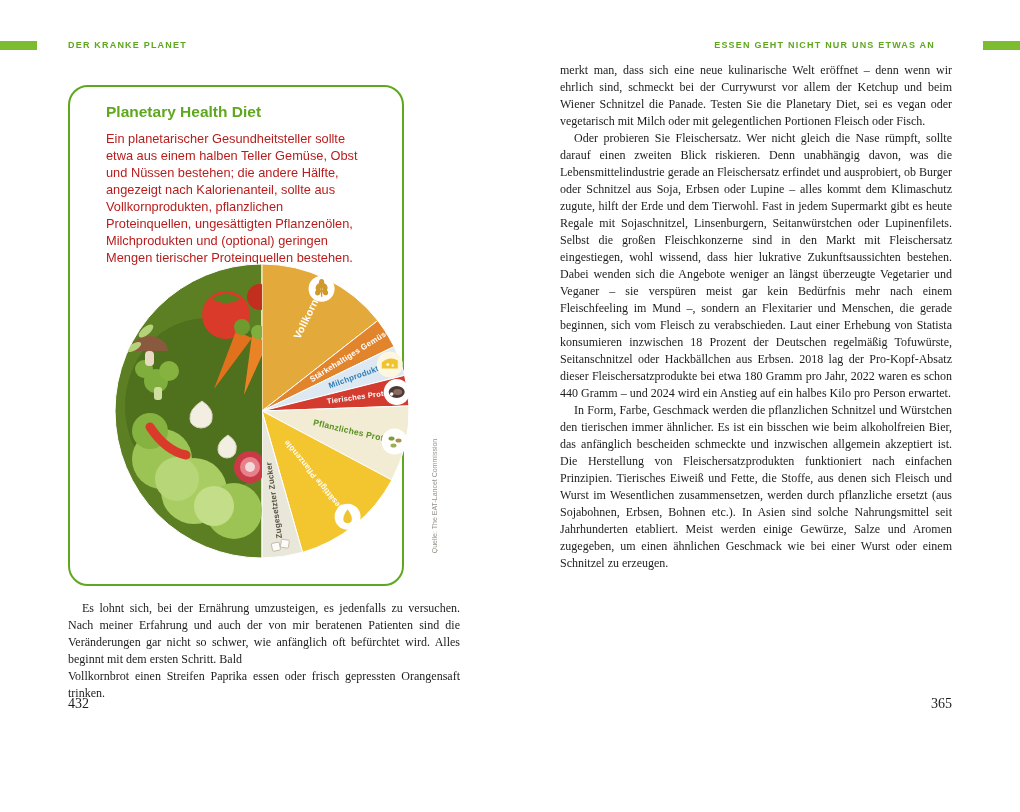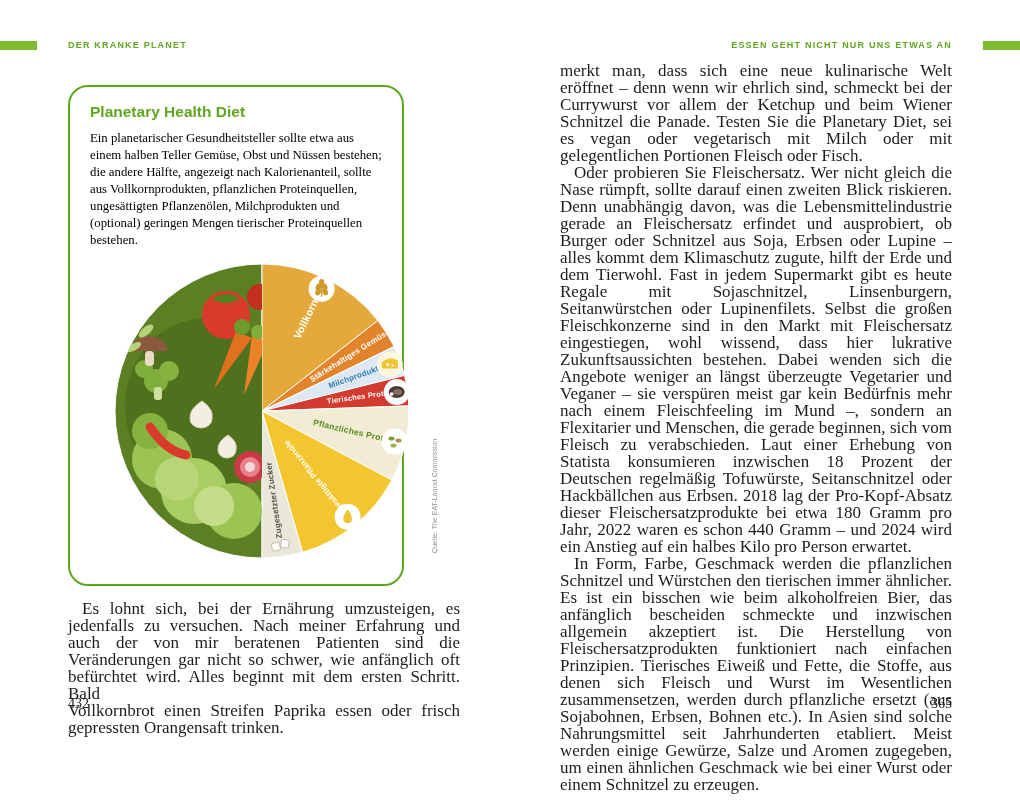--- a/index.html
+++ b/index.html
@@ -5,32 +5,32 @@
   html,body{margin:0;padding:0;background:#ffffff;}
   .spread{position:relative;width:1020px;height:812px;background:#ffffff;overflow:hidden;
           font-family:"Liberation Serif",serif;color:#1c1c1c;}
   .corner-bar{position:absolute;top:41px;width:37px;height:9px;background:var(--bar,#7dbb31);}
   .corner-bar.left{left:0;}
   .corner-bar.right{right:0;}
   .running-head{position:absolute;top:40px;font-family:"Liberation Sans",sans-serif;
                 font-size:9px;font-weight:bold;letter-spacing:1.2px;color:var(--accent,#5fa71f);
                 white-space:nowrap;}
   .running-head.left{left:68px;}
-  .running-head.right{right:68px;text-align:right;padding-left:12px;}
+  .running-head.right{right:85px;text-align:right;padding-left:12px;}
   .phd-box{position:absolute;left:68px;top:85px;width:336px;height:501px;
            border:2px solid var(--accent,#5fa71f);border-radius:20px;box-sizing:border-box;
-           padding:16px 20px;background:#ffffff;}
+           padding:16px 36px;background:#ffffff;}
   .phd-box h2{margin:0 0 9px 0;font-family:"Liberation Sans",sans-serif;font-size:15.5px;
               font-weight:bold;color:var(--accent,#5fa71f);}
-  .box-text{margin:0;font-family:Liberation Serif, serif;font-size:12.8px;line-height:17px;
-            color:#000000;}
+  .box-text{margin:0;font-family:Liberation Sans, sans-serif;font-size:12.8px;line-height:17px;
+            color:#b91c1c;}
   #phd-chart{position:absolute;left:20px;bottom:8px;}
   #chart-labels text{font-family:"Liberation Sans",sans-serif;font-weight:bold;letter-spacing:.2px;}
   #chart-source{font-family:"Liberation Sans",sans-serif;}
-  .body-text{position:absolute;width:392px;font-size:17px;line-height:17px;text-align:justify;}
+  .body-text{position:absolute;width:392px;font-size:12px;line-height:17px;text-align:justify;}
   .body-text.left{left:68px;top:600px;}
   .body-text.right{left:560px;top:62px;}
   .para{margin:0;}
   .para.indent{text-indent:14px;}
   .page-number{position:absolute;top:696px;font-size:14px;}
   .page-number.left{left:68px;}
   .page-number.right{right:68px;}
 </style>
 </head>
 <body>

